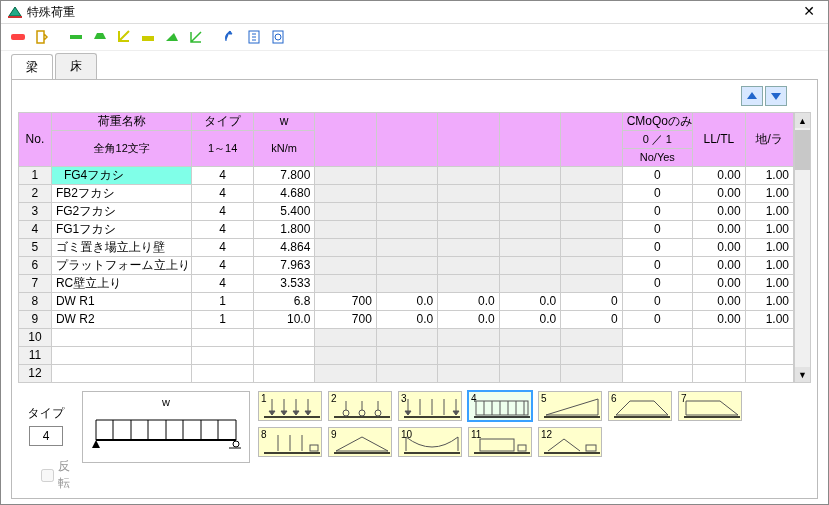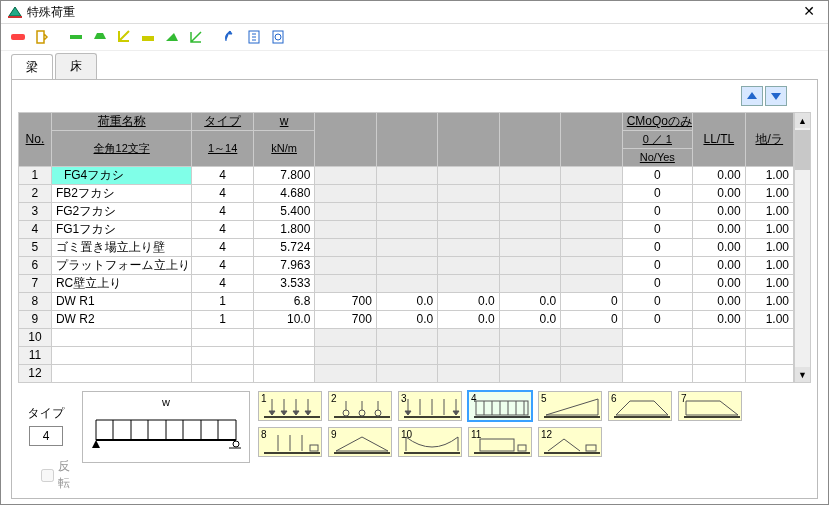--- a/index.html
+++ b/index.html
@@ -23,21 +23,21 @@
 
 
 .panel { flex: 1; border: 1px solid #bbb; margin: 0 10px 10px 10px; background: #fff; display: flex; flex-direction: column; padding: 6px; position: relative; }
 .arrowbtns { position: absolute; right: 30px; top: 6px; display: flex; gap: 2px; }
 .arrowbtn { width: 22px; height: 20px; border: 1px solid #8aa; background: #d8e8ff; display:flex; align-items:center; justify-content:center; cursor:default; }
 
 
 .tablewrap { margin-top: 26px; display: flex; border: 0; position: relative; }
 table { border-collapse: collapse; width: calc(100% - 17px); table-layout: fixed; }
 th, td { border: 1px solid #ccc; padding: 1px 4px; height: 17px; line-height: 15px; white-space: nowrap; overflow: hidden; }
-th { background: #a3a3a3; font-weight: normal; text-decoration: underline; }
+th { background: #f0abfc; font-weight: normal; }
 th.sub { font-size: 11px; }
 td.num { text-align: right; }
 td.ctr, th.ctr { text-align: center; }
 td.row-no { background: #f0f0f0; text-align: center; }
 td.disabled { background: #eee; }
 td.hl { background: #80ffe8; padding-left: 12px; }
 .vscroll { width: 17px; background: #f0f0f0; border: 1px solid #ccc; display:flex; flex-direction:column; justify-content:space-between; align-items:center; }
 .vscroll .sbtn { width: 15px; height: 15px; background:#dcdcdcaa; display:flex; align-items:center; justify-content:center; font-size:9px; }
 .vscroll .thumb { width: 15px; flex:0 0 40px; background:#c8c8c8; margin-top:2px; }
 
@@ -259,21 +259,21 @@
             <td class="num disabled"></td>
             <td class="num disabled"></td>
             <td class="ctr">0</td>
             <td class="num">0.00</td>
             <td class="num">1.00</td>
           </tr>
           <tr>
             <td class="row-no">5</td>
             <td class="">ゴミ置き場立上り壁</td>
             <td class="ctr">4</td>
-            <td class="num">5.724</td>
+            <td class="num">4.864</td>
             <td class="num disabled"></td>
             <td class="num disabled"></td>
             <td class="num disabled"></td>
             <td class="num disabled"></td>
             <td class="num disabled"></td>
             <td class="ctr">0</td>
             <td class="num">0.00</td>
             <td class="num">1.00</td>
           </tr>
           <tr>

